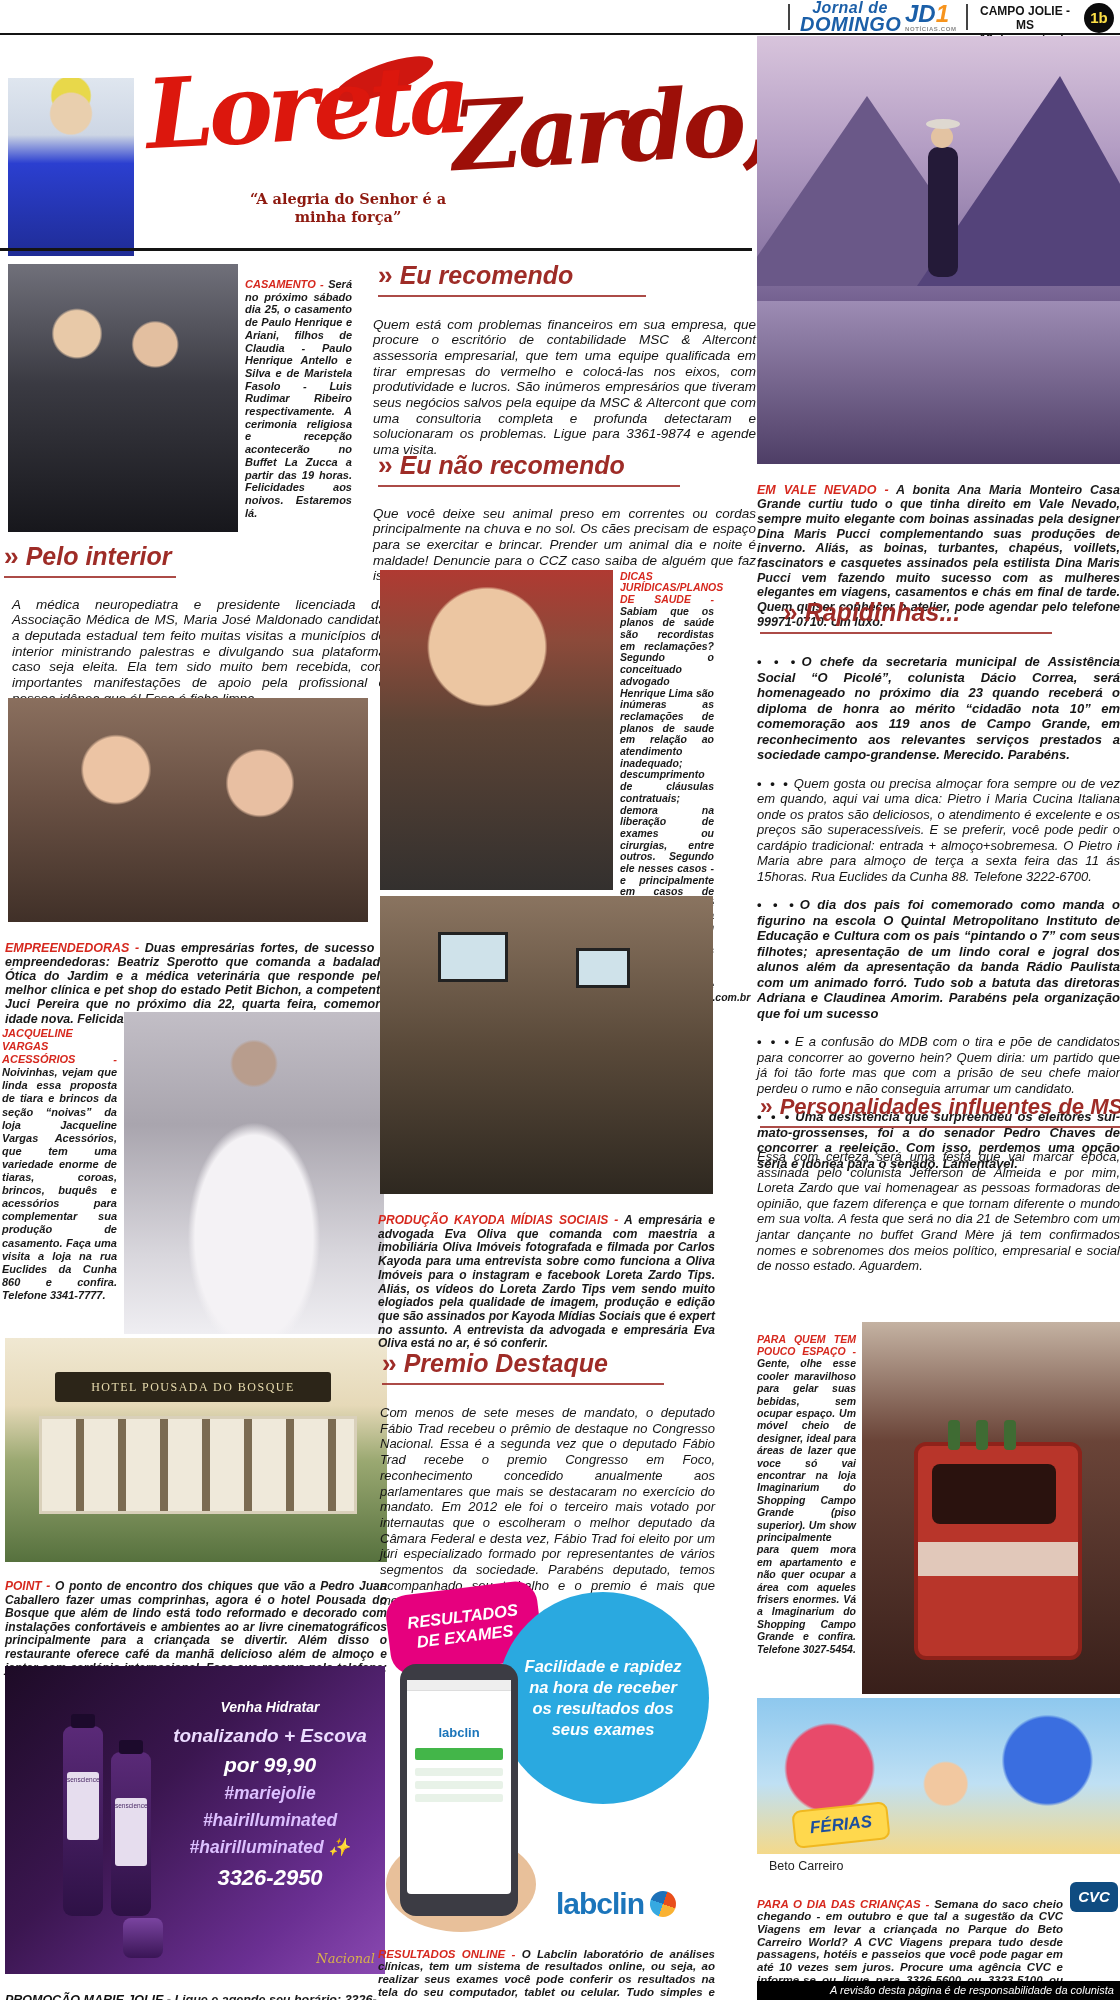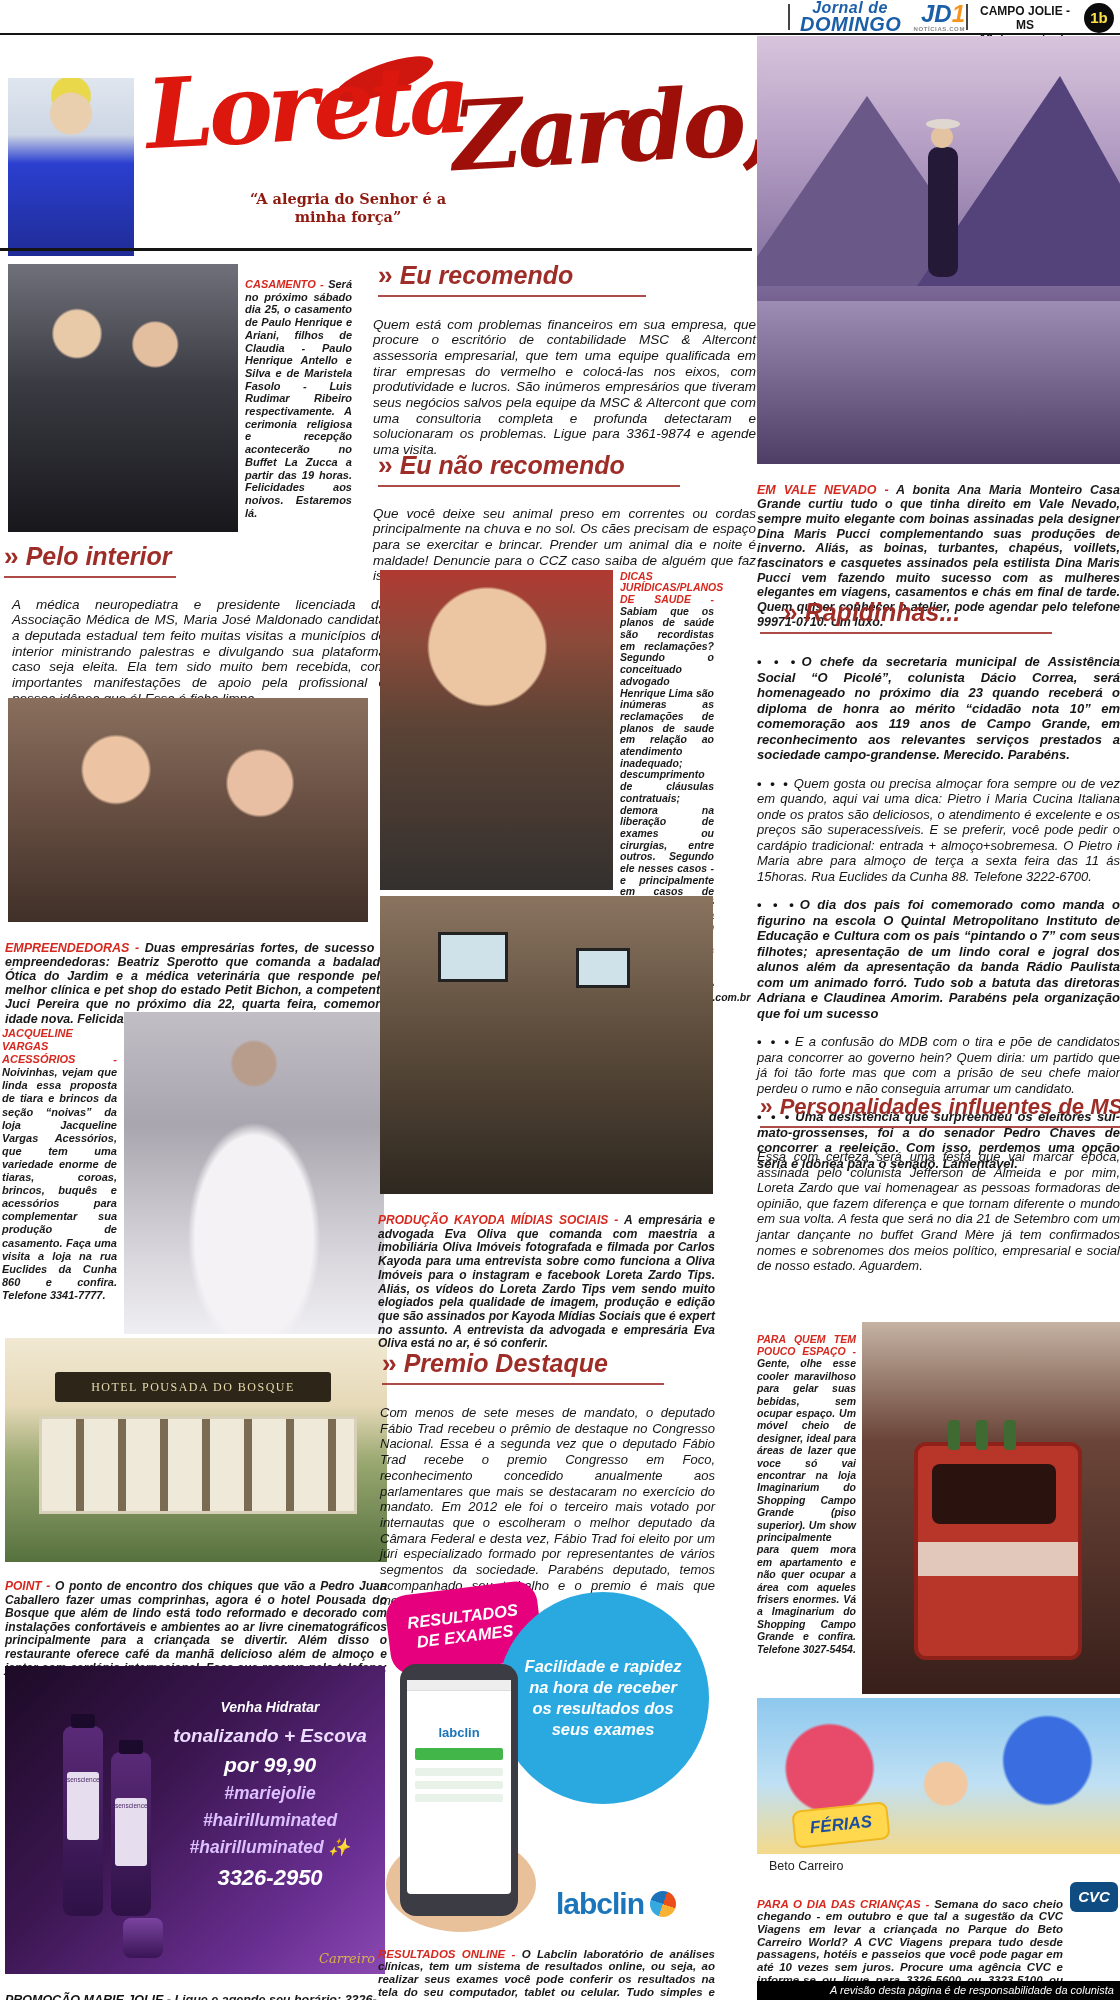--- a/index.html
+++ b/index.html
@@ -6,21 +6,21 @@
   #page{position:relative;width:1120px;height:2000px;background:#fff;overflow:hidden;
         font-family:"Liberation Sans",sans-serif;color:#141414;}
   .abs{position:absolute;}
   .photo{position:absolute;overflow:hidden;}
   
   #header-rule{left:0;top:33px;width:1120px;height:2px;background:#141414;}
   .vdiv{top:4px;width:2px;height:26px;background:#444;}
   #brand{left:800px;top:2px;width:100px;text-align:center;color:#1b5fa8;font-weight:bold;font-style:italic;}
   #brand .t{font-size:16px;letter-spacing:.5px;display:block;line-height:12px;}
   #brand .b{font-size:20px;letter-spacing:.5px;display:block;line-height:20px;}
-  #jd1{left:905px;top:2px;width:60px;text-align:right;font-weight:bold;font-style:italic;}
+  #jd1{left:905px;top:2px;width:60px;text-align:left;font-weight:bold;font-style:italic;}
   #jd1 .big{font-size:24px;line-height:24px;}
   #jd1 .jd{color:#1b5fa8;} #jd1 .one{color:#f7941d;}
   #jd1 .tag{display:block;font-size:6px;color:#8a8a8a;font-style:normal;letter-spacing:.6px;}
   #cityblock{left:972px;top:4px;width:106px;text-align:center;font-weight:bold;font-size:12px;line-height:14px;}
   #page-badge{left:1084px;top:3px;width:30px;height:30px;border-radius:50%;background:#0b0b0b;
               color:#fde047;font-weight:bold;font-size:15px;line-height:30px;text-align:center;}
   
   #photo-columnist{left:8px;top:78px;width:126px;height:178px;background:
      radial-gradient(circle at 50% 20%,#e9cfae 0 13%,transparent 14%),
      radial-gradient(circle at 50% 10%,#e8d84a 0 11%,transparent 12%),
@@ -249,21 +249,21 @@
     <div id="jar"></div>
     <div id="ad-marie-text">
       <div class="l0">Venha Hidratar</div>
       <div class="l1">tonalizando + Escova</div>
       <div class="l2">por 99,90</div>
       <div class="l3">#mariejolie</div>
       <div class="l4">#hairilluminated</div>
       <div class="l5">#hairilluminated ✨</div>
       <div class="l6">3326-2950</div>
     </div>
-    <div id="ad-watermark">Carreiro</div>
+    <div id="ad-watermark">Nacional</div>
   </div>
   <p class="cap" id="cap-promocao"><span class="lead blead">PROMOÇÃO MARIE JOLIE -</span> <span>Ligue e agende seu horário: 3326-2950</span></p>
 
   <div class="photo" id="photo-man"></div>
   <p class="cap" id="cap-dicas"><span class="lead">DICAS JURÍDICAS/PLANOS DE SAUDE -</span> <span>Sabiam que os planos de saúde são recordistas em reclamações? Segundo o conceituado advogado Henrique Lima são inúmeras as reclamações de planos de saude em relação ao atendimento inadequado; descumprimento de cláusulas contratuais; demora na liberação de exames ou cirurgias, entre outros. Segundo ele nesses casos - e principalmente em casos de urgência- o ideal é procurar a justiça para um atendimento imediato através de um advogado. Mais informações, entre no site www.henriquelima.com.br Fica a dica.</span></p>
 
   <div class="photo" id="photo-office">
     <div class="screen" style="left:58px;top:36px;width:64px;height:44px;"></div>
     <div class="screen" style="left:196px;top:52px;width:48px;height:34px;"></div>
   </div>

